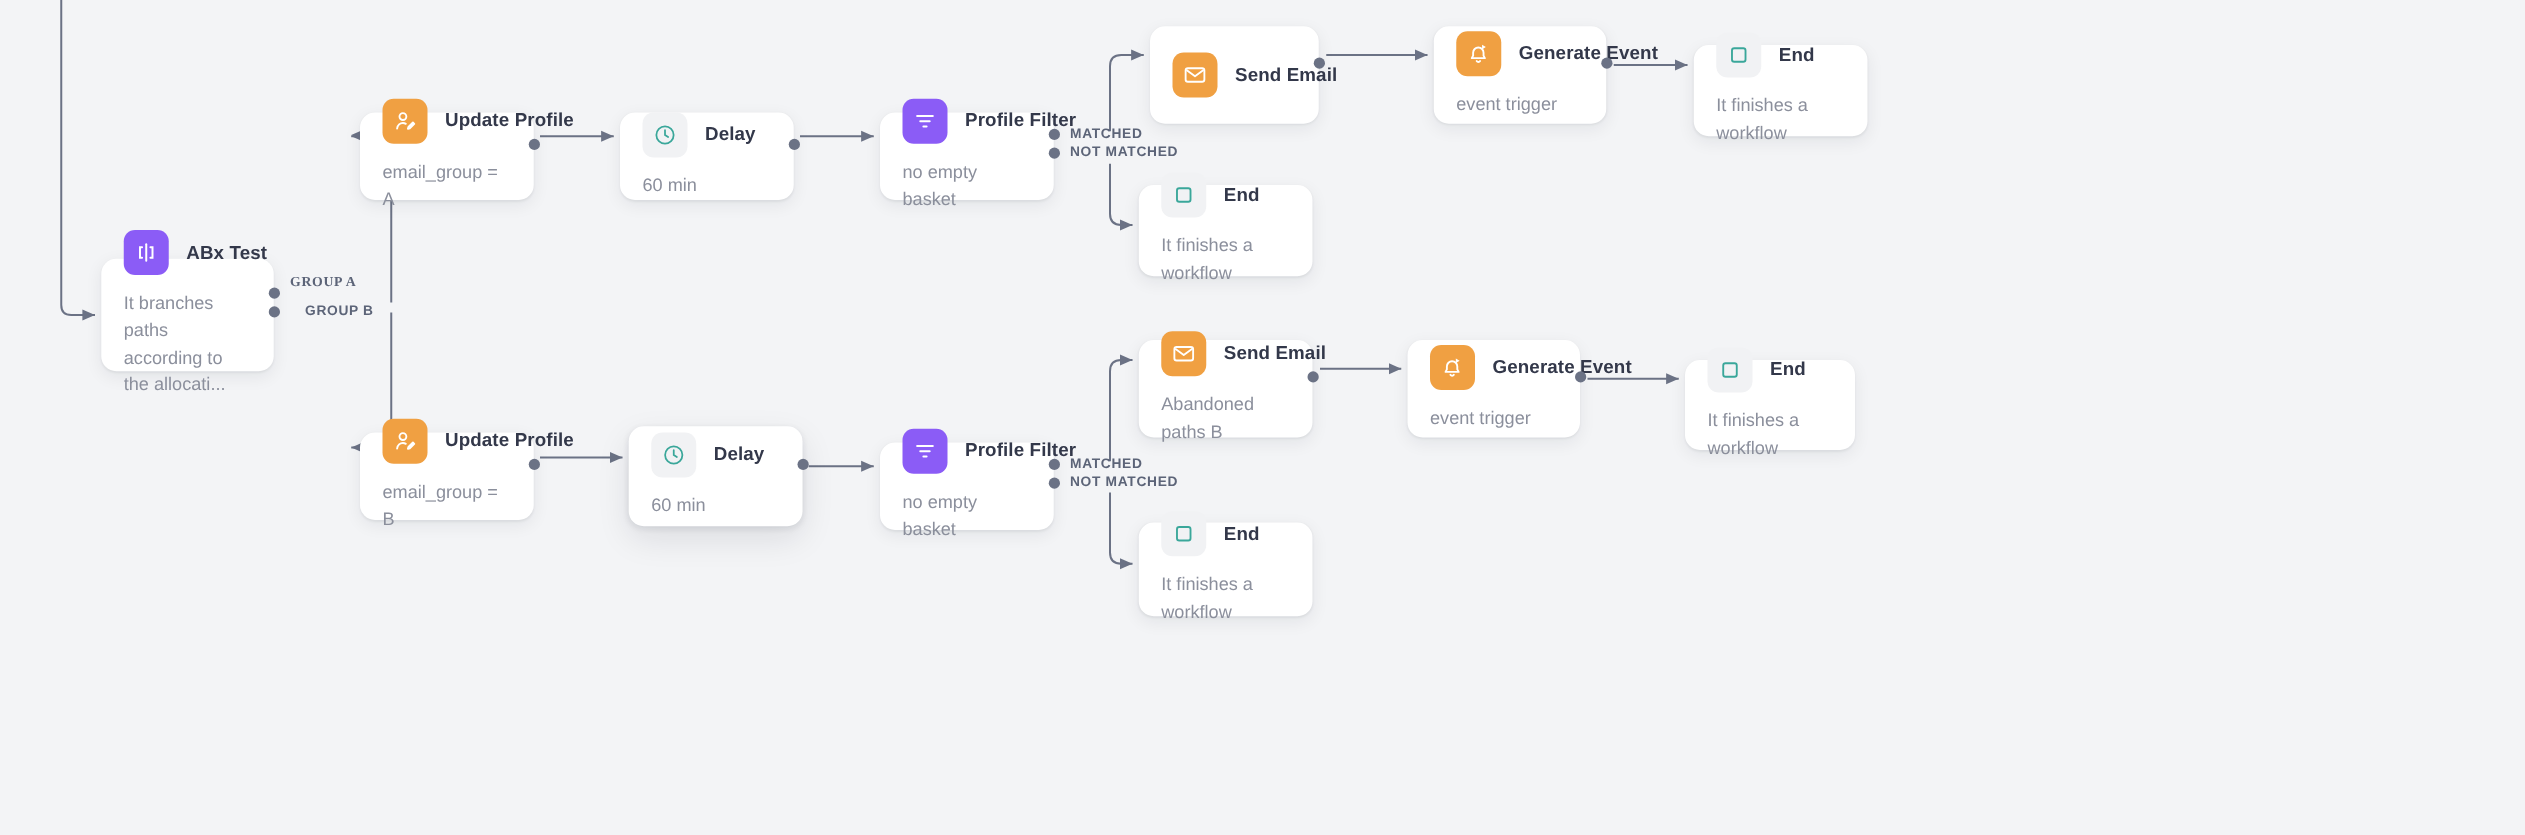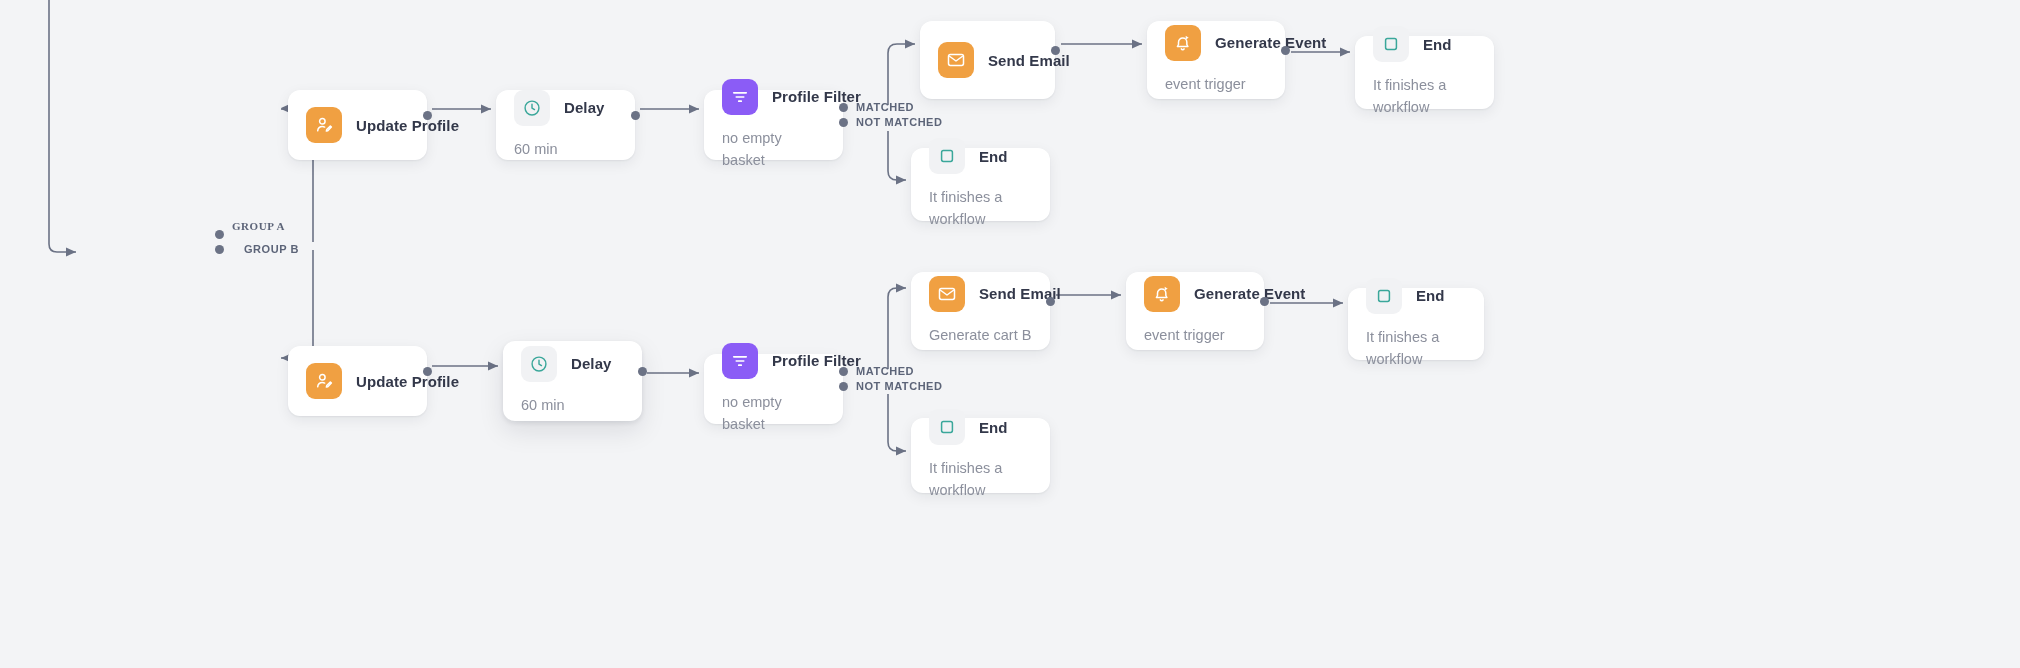--- a/index.html
+++ b/index.html
@@ -120,35 +120,50 @@
       <path d="M888,369 L888,297 Q888,288 897,288 L906,288"></path>
 
       <path d="M888,394 L888,442 Q888,451 897,451 L906,451"></path>
 
       <path d="M1056,295 L1121,295"></path>
 
       <path d="M1270,303 L1343,303"></path>
     </g>
   </svg>
 
+<div class="node" style="left: 81px; top: 207px; width: 138px; height: 90px;">
+      <div class="node-head">
+        <div class="node-icon ic-purple">
+          <svg width="20" height="20" viewBox="0 0 24 24" fill="none" stroke="#ffffff" stroke-width="1.9" stroke-linecap="round">
+            <path d="M12 4v16"></path>
+            <path d="M8 7H6v10h2"></path>
+            <path d="M16 7h2v10h-2"></path>
+          </svg>
+        </div>
+        <div class="node-title">ABx Test</div>
+      </div>
+      <div class="node-sub two">It branches paths
+according to the allocati...</div>
+    </div>
     <div class="port" style="left: 215px; top: 230px;"></div>
     <div class="port-label" style="left: 232px; top: 220px; font-family: Liberation Serif, serif;">GROUP A</div>
     <div class="port" style="left: 215px; top: 245px;"></div>
     <div class="port-label" style="left: 244px; top: 243px;">GROUP B</div>
     <div class="node" style="left: 288px; top: 90px; width: 139px; height: 70px;">
       <div class="node-head">
         <div class="node-icon ic-orange">
           <svg width="20" height="20" viewBox="0 0 24 24" fill="none" stroke="#ffffff" stroke-width="1.8" stroke-linecap="round" stroke-linejoin="round">
             <circle cx="10" cy="7.5" r="3.3"></circle>
             <path d="M4.4 19c.4-3.3 2.9-5.3 5.6-5.3 1 0 2 .3 2.8.8"></path>
             <path d="M19.6 13.2l1.3 1.3-4.3 4.3-1.8.5.5-1.8z"></path>
           </svg>
         </div>
         <div class="node-title">Update Profile</div>
       </div>
+      <div class="node-sub">email_group = A</div>
     </div>
     <div class="port" style="left: 423px; top: 111px;"></div>
     <div class="node" style="left: 496px; top: 90px; width: 139px; height: 70px;">
       <div class="node-head">
         <div class="node-icon ic-grey">
           <svg width="20" height="20" viewBox="0 0 24 24" fill="none" stroke="#3aa79a" stroke-width="1.7" stroke-linecap="round">
             <circle cx="12" cy="12" r="8.3"></circle>
             <path d="M12 7.4V12l3 1.9"></path>
           </svg>
         </div>
@@ -226,20 +241,21 @@
       <div class="node-head">
         <div class="node-icon ic-orange">
           <svg width="20" height="20" viewBox="0 0 24 24" fill="none" stroke="#ffffff" stroke-width="1.8" stroke-linecap="round" stroke-linejoin="round">
             <circle cx="10" cy="7.5" r="3.3"></circle>
             <path d="M4.4 19c.4-3.3 2.9-5.3 5.6-5.3 1 0 2 .3 2.8.8"></path>
             <path d="M19.6 13.2l1.3 1.3-4.3 4.3-1.8.5.5-1.8z"></path>
           </svg>
         </div>
         <div class="node-title">Update Profile</div>
       </div>
+      <div class="node-sub">email_group = B</div>
     </div>
     <div class="port" style="left: 423px; top: 367px;"></div>
     <div class="node sel" style="left: 503px; top: 341px; width: 139px; height: 80px;">
       <div class="node-head">
         <div class="node-icon ic-grey">
           <svg width="20" height="20" viewBox="0 0 24 24" fill="none" stroke="#3aa79a" stroke-width="1.7" stroke-linecap="round">
             <circle cx="12" cy="12" r="8.3"></circle>
             <path d="M12 7.4V12l3 1.9"></path>
           </svg>
         </div>
@@ -268,21 +284,21 @@
     <div class="node" style="left: 911px; top: 272px; width: 139px; height: 78px;">
       <div class="node-head">
         <div class="node-icon ic-orange">
           <svg width="20" height="20" viewBox="0 0 24 24" fill="none" stroke="#ffffff" stroke-width="1.8" stroke-linejoin="round">
             <rect x="3" y="5.5" width="18" height="13" rx="2.2"></rect>
             <path d="M3.8 7.2l8.2 6 8.2-6"></path>
           </svg>
         </div>
         <div class="node-title">Send Email</div>
       </div>
-      <div class="node-sub">Generate cart B</div>
+      <div class="node-sub">Abandoned paths B</div>
     </div>
     <div class="port" style="left: 1046px; top: 297px;"></div>
     <div class="node" style="left: 1126px; top: 272px; width: 138px; height: 78px;">
       <div class="node-head">
         <div class="node-icon ic-orange">
           <svg width="20" height="20" viewBox="0 0 24 24" fill="none" stroke="#ffffff" stroke-width="1.8" stroke-linecap="round" stroke-linejoin="round">
             <path d="M16.6 13.8V11a5 5 0 0 0-5-5 5 5 0 0 0-5 5v2.8l-1.3 2.4h12.6z"></path>
             <path d="M10 19a1.9 1.9 0 0 0 3.3 0"></path>
             <path d="M15.2 3.4v4.4l3.6-2.2z" fill="#ffffff" stroke="none"></path>
           </svg>

